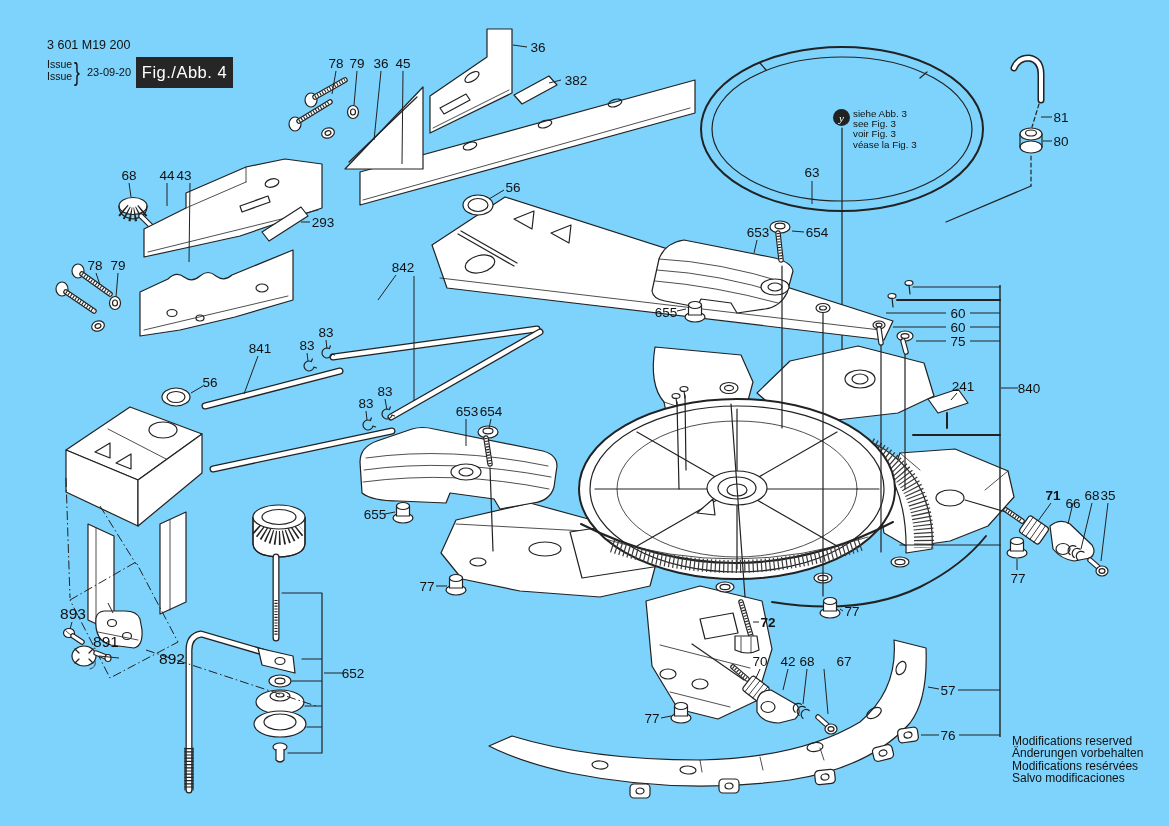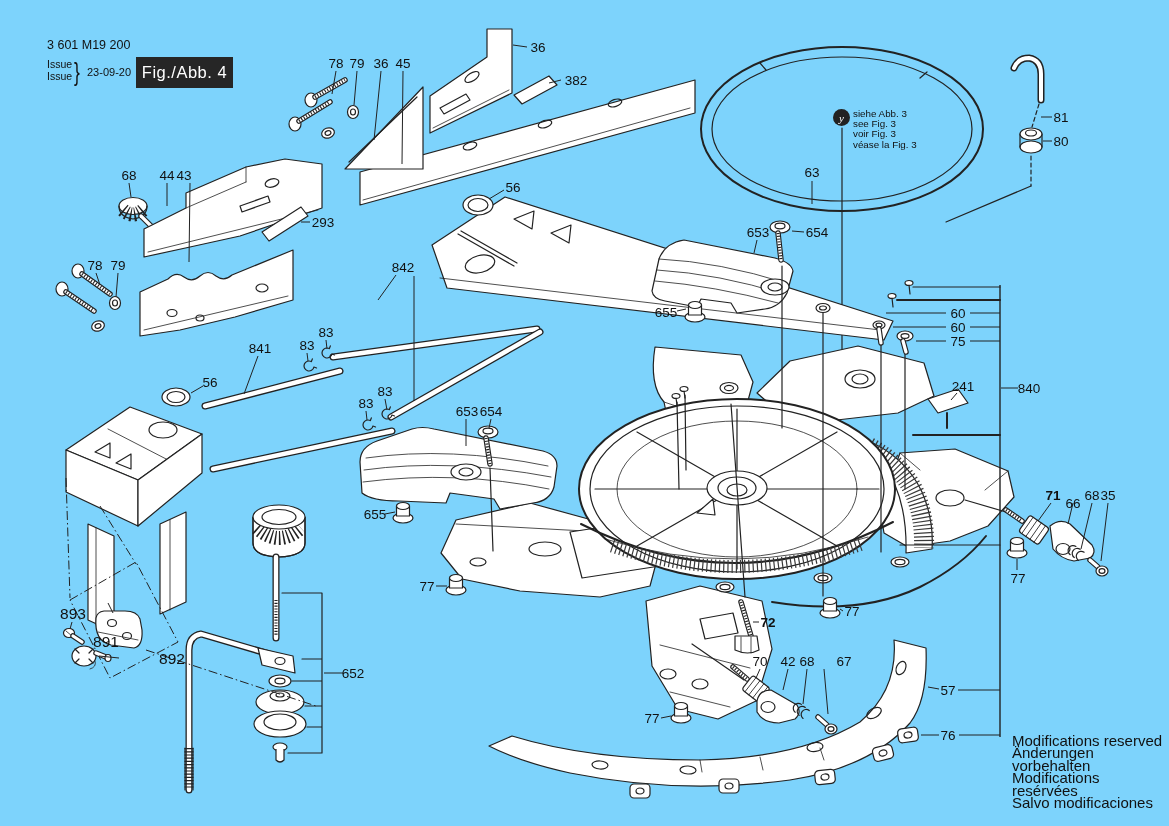--- a/index.html
+++ b/index.html
@@ -29,21 +29,21 @@
   #part-number{position:absolute;left:47px;top:38px;font-size:12.5px}
   #issue-block{position:absolute;left:47px;top:58px;font-size:10.5px;line-height:12px}
   #brace{position:absolute;left:74px;top:57px;font-size:25px;transform:scale(.7,1.05);transform-origin:left top}
   #issue-date{position:absolute;left:87px;top:66px;font-size:11px}
   #figbox{position:absolute;left:136px;top:57px;width:97px;height:31px;background:#262626;color:#fff;
           display:flex;align-items:center;justify-content:center;font-size:16.5px;letter-spacing:.5px}
   #refnote{position:absolute;left:853px;top:109px;font-size:9.8px;line-height:10.2px}
   #ymark{position:absolute;left:833px;top:109px;width:17px;height:17px;background:#222;color:#fff;
          border-radius:50%;display:flex;align-items:center;justify-content:center;
          font-size:11px;font-style:italic;font-family:"Liberation Serif",serif}
-  #footer{position:absolute;left:1012px;top:735px;font-size:15px;line-height:12.4px}
+  #footer{position:absolute;left:1012px;top:735px;font-size:12px;line-height:12.4px}
 </style>
 </head>
 <body>
 
 <div id="stage">
 
   <svg width="1169" height="826" viewBox="0 0 1169 826">
 
     <g>
       <ellipse class="s k" cx="842" cy="129" rx="141" ry="82"></ellipse>

